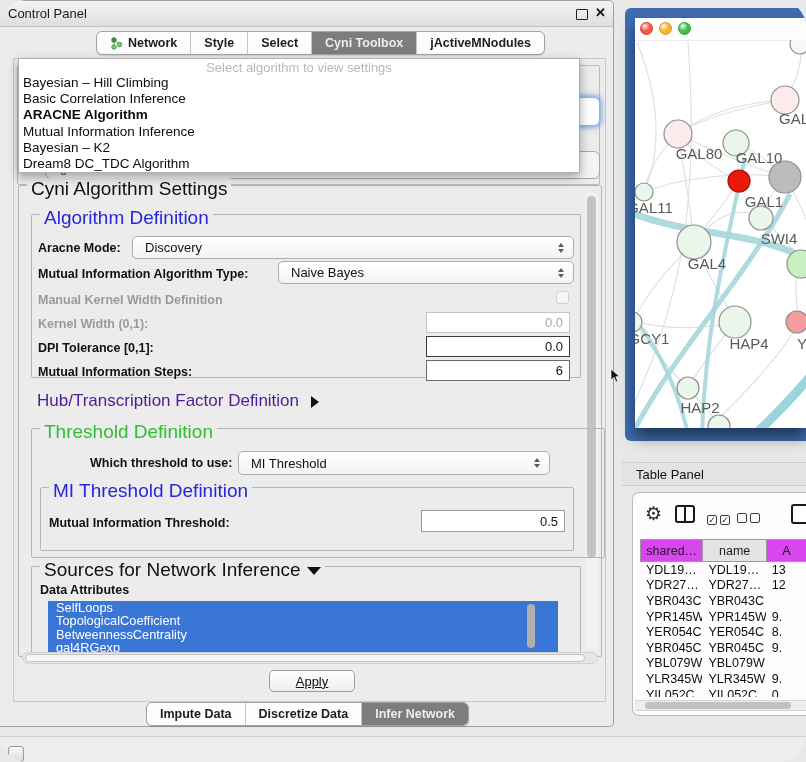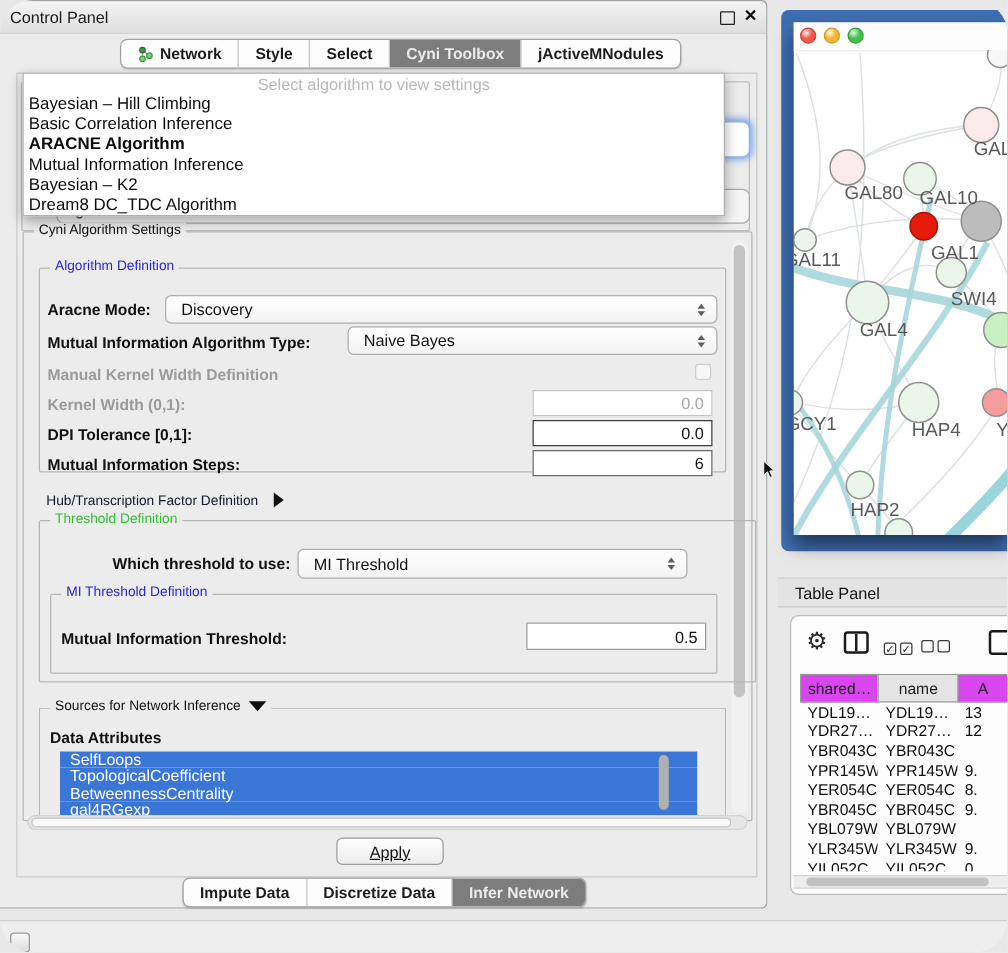--- a/index.html
+++ b/index.html
@@ -31,27 +31,27 @@
   .combo-frag2{left:45px;top:150px;width:555px;height:28px;border:1px solid #a8a8a8;border-radius:6px;background:#f4f4f4;box-sizing:border-box;font-size:13px;color:#3a3a3a;display:flex;align-items:flex-end;padding:0 0 3px 14px;}
 
   
   .popup{left:18px;top:57px;width:562px;height:115px;background:#ffffff;border:1px solid #b0b0b0;box-shadow:0 4px 10px rgba(0,0,0,.35);z-index:40;box-sizing:border-box;}
   .popup-header{text-align:center;color:#b8b8b8;font-size:13px;height:15px;line-height:15px;margin-top:1px;}
   .popup-item{font-size:13.5px;color:#0c0c0c;line-height:16.2px;padding-left:4px;white-space:nowrap;}
   .popup-item.selected{font-weight:bold;}
 
   
   .groupbox{border:1px solid #b5b5b5;border-radius:2px;box-sizing:border-box;}
-  .gb-title{position:absolute;top:-8px;left:8px;background:#ececec;padding:0 4px;font-size:11px;color:#111;white-space:nowrap;}
+  .gb-title{position:absolute;top:-8px;left:8px;background:#ececec;padding:0 4px;font-size:19px;color:#111;white-space:nowrap;}
   .gb-title.blue{color:#2727d8;}
   .gb-title.green{color:#2fbf2f;}
 
   .cp-label{font-size:12.5px;font-weight:bold;color:#111;white-space:nowrap;}
   .cp-label.disabled{color:#9a9a9a;}
-  .plain-label{font-size:11px;color:#0f172a;white-space:nowrap;}
+  .plain-label{font-size:17px;color:#4c1d95;white-space:nowrap;}
 
   
   .combo{background:linear-gradient(#ffffff,#f3f3f3);border:1px solid #aeaeae;border-radius:5px;box-sizing:border-box;display:flex;align-items:center;}
   .combo-text{flex:1;font-size:13px;color:#111;padding-left:12px;white-space:nowrap;overflow:hidden;}
   .combo-arrows{width:16px;display:flex;flex-direction:column;align-items:center;gap:2px;margin-right:4px;}
   .combo-arrows i{display:block;width:0;height:0;border-left:3.5px solid transparent;border-right:3.5px solid transparent;}
   .combo-arrows .up{border-bottom:4.5px solid #5d5d5d;}
   .combo-arrows .dn{border-top:4.5px solid #5d5d5d;}
 
   .field{background:#ffffff;box-sizing:border-box;display:flex;align-items:center;justify-content:flex-end;padding-right:6px;font-size:13px;color:#111;}
@@ -214,21 +214,21 @@
         <div class="abs field" style="left:394px;top:145px;width:144px;height:21px;border:1px solid #6a6a6a;">
           <span>6</span>
         </div>
       </div>
 
       <div class="abs" style="left:18px;top:205px;">
         <span class="plain-label">Hub/Transcription Factor Definition</span>
         <span class="tri-right"></span>
       </div>
 
-      <div class="abs groupbox" style="left:12px;top:230px;width:574px;height:130px;">
+      <div class="abs groupbox" style="left:12px;top:242px;width:574px;height:130px;">
         <span class="gb-title green">Threshold Definition</span>
 
         <span class="abs cp-label" style="left:58px;top:27px;">Which threshold to use:</span>
         <div class="abs combo" style="left:206px;top:22px;width:312px;height:24px;">
           <span class="combo-text">MI Threshold</span>
           <span class="combo-arrows">
               <i class="up"></i>
               <i class="dn"></i>
             </span>
         </div>

